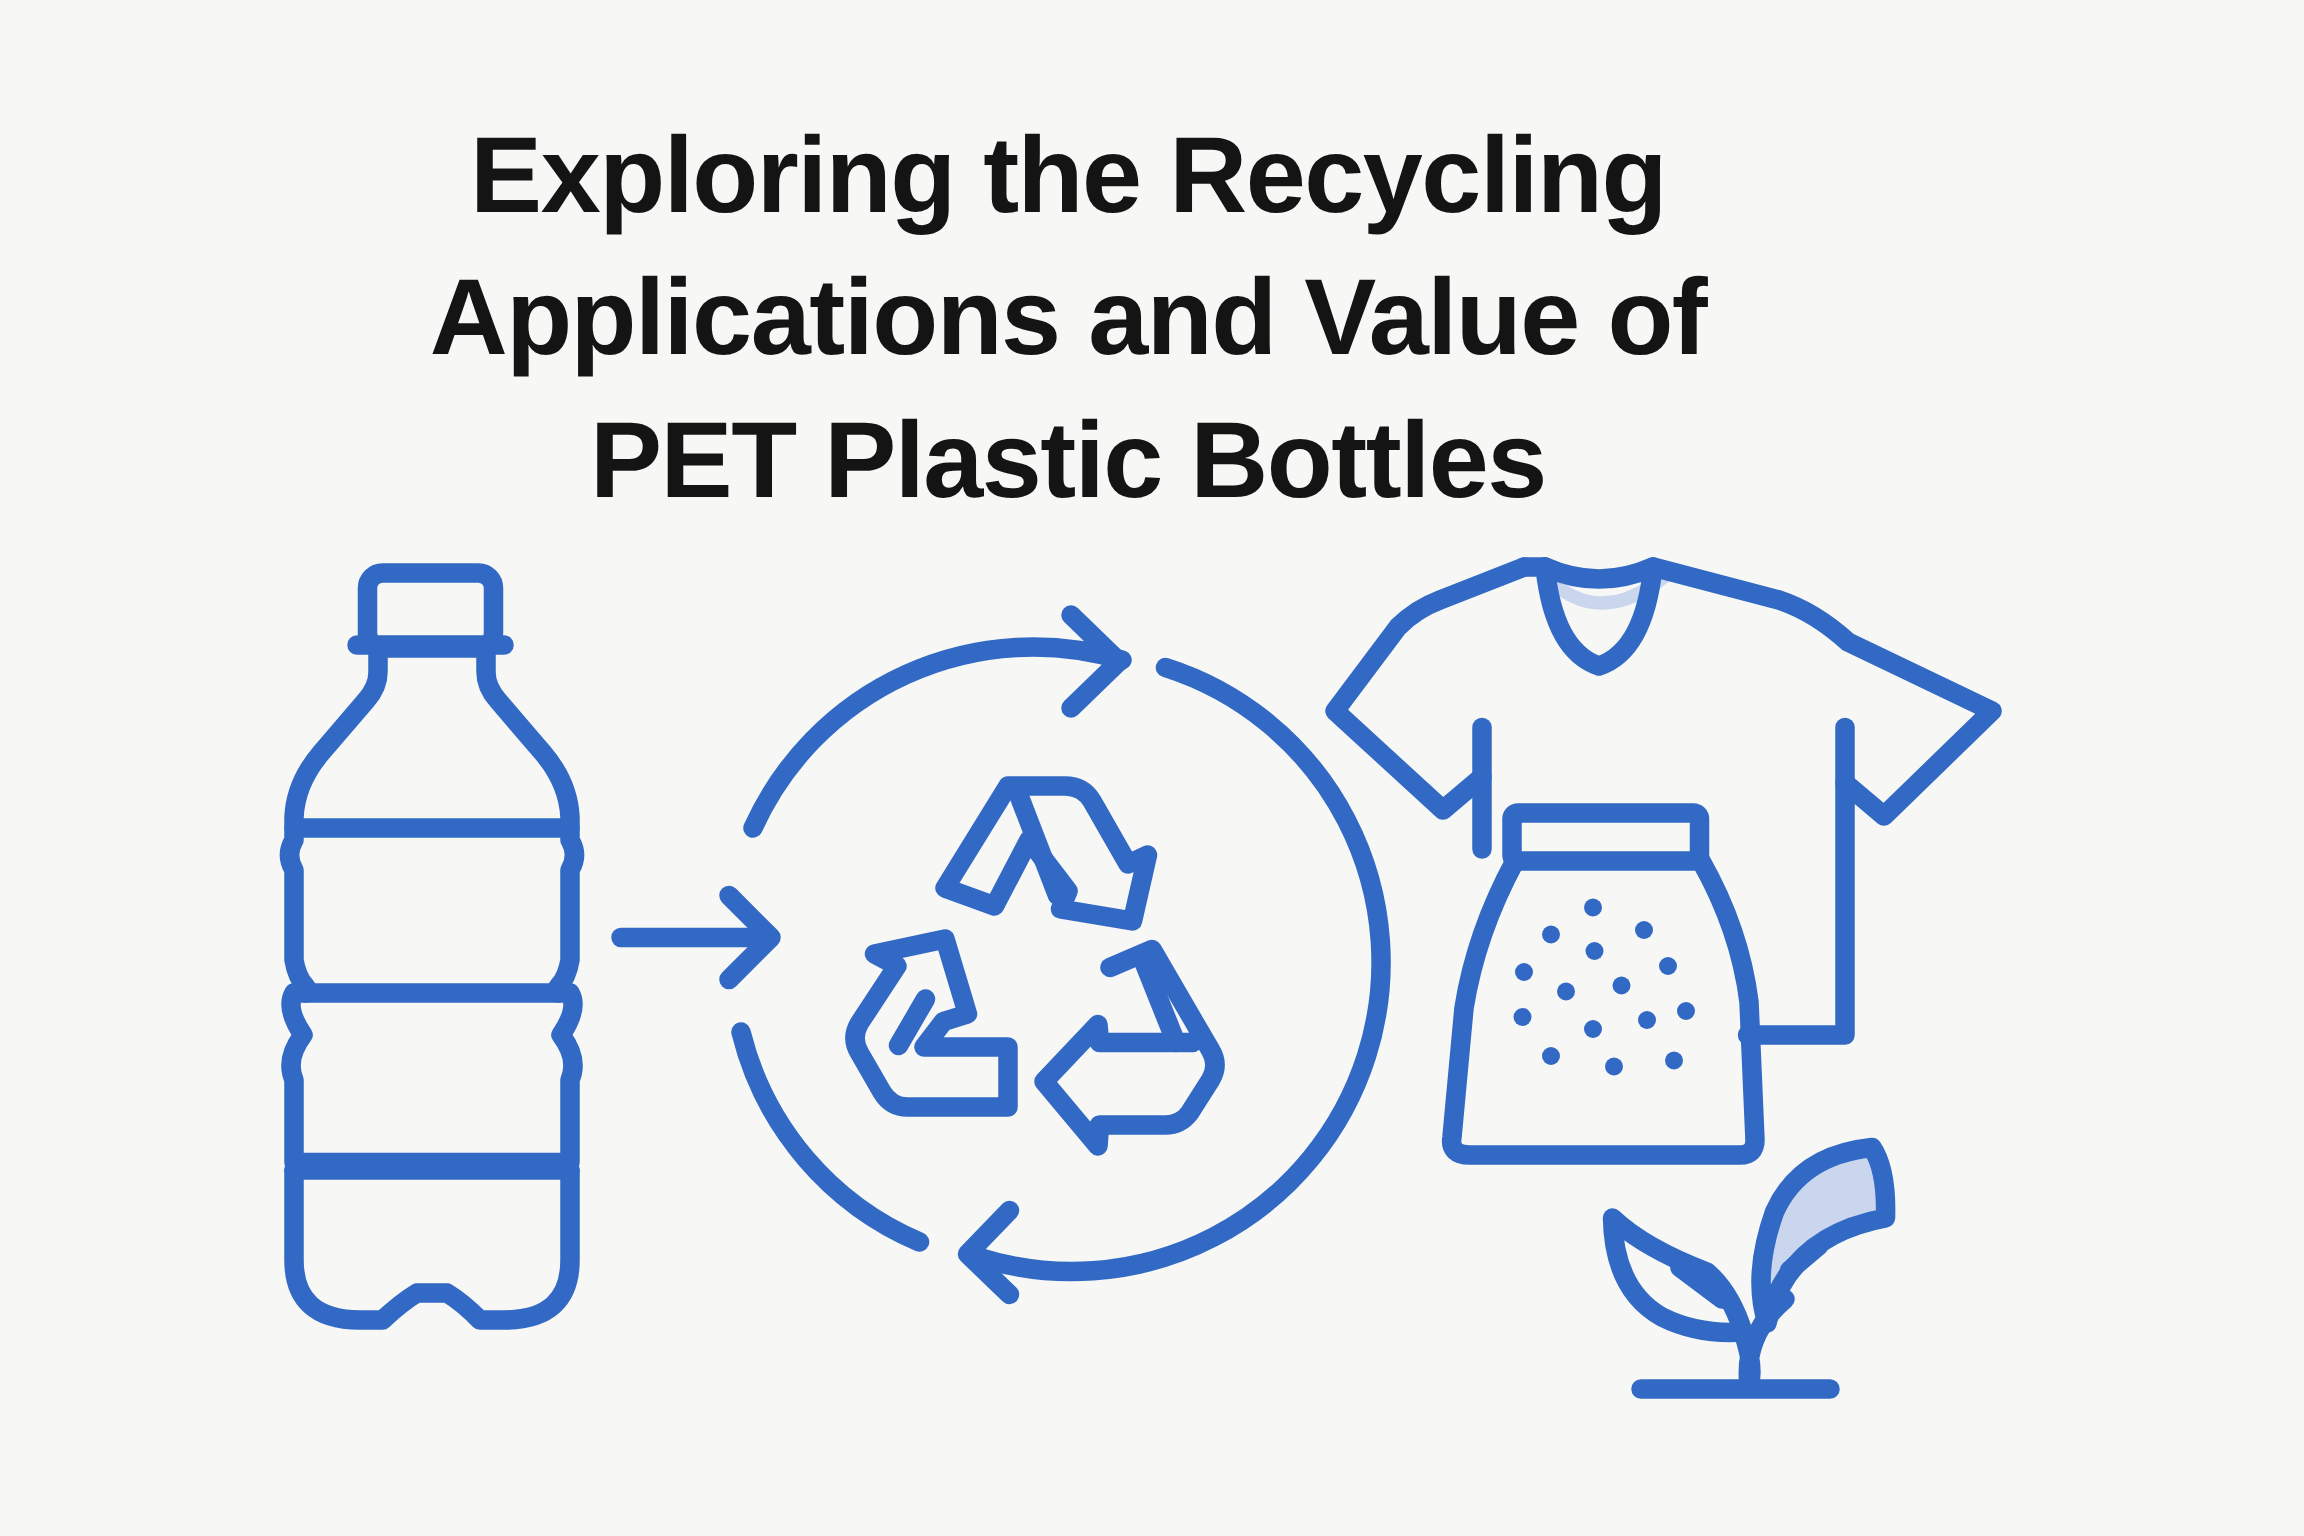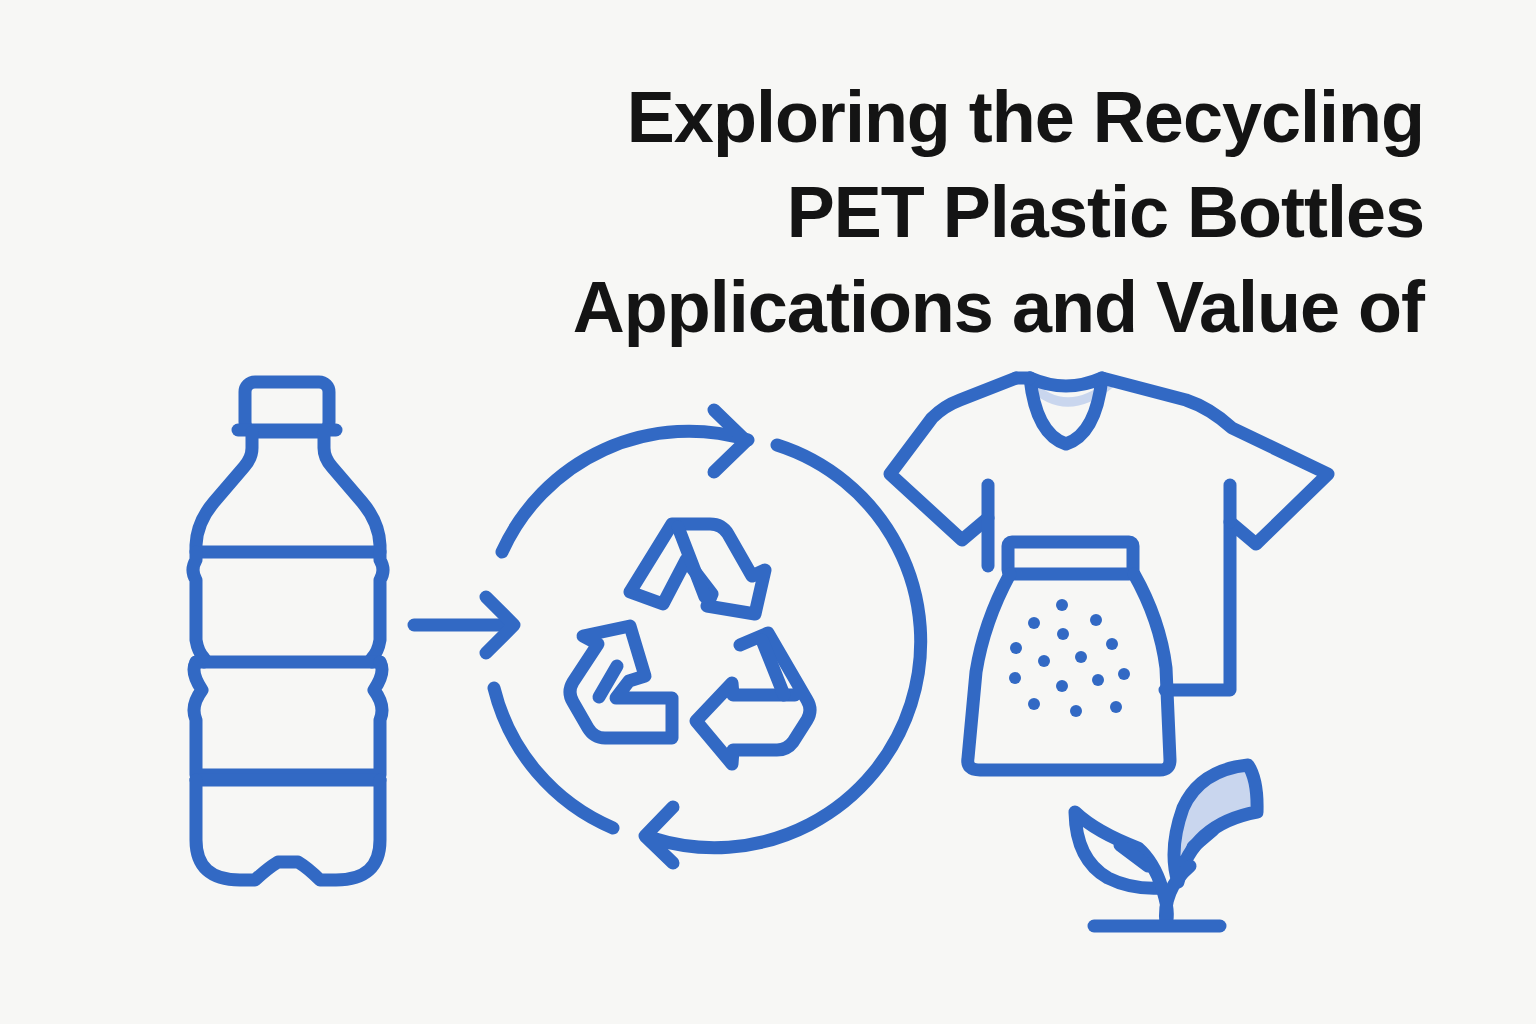--- a/index.html
+++ b/index.html
@@ -1,28 +1,28 @@
 <!DOCTYPE html>
 <html><head>
 <meta charset="utf-8">
 <style>
   html, body { margin:0; padding:0; }
   body { width:1536px; height:1024px; background:#f7f7f5; position:relative; overflow:hidden; font-family:"Liberation Sans", sans-serif; }
-  .title { position:absolute; left:0; top:70px; width:1424px; text-align:right; color:#141414; font-weight:bold; font-size:72px; line-height:95px; letter-spacing:-1px; }
+  .title { position:absolute; left:0; top:70px; width:1424px; text-align:center; color:#141414; font-weight:bold; font-size:72px; line-height:95px; letter-spacing:-1px; }
   .title div { white-space:nowrap; }
   svg.art { position:absolute; left:0; top:0; }
   .ic { fill:none; stroke-width:13; stroke-linecap:round; stroke-linejoin:round; }
 </style>
 </head>
 <body>
 
 <div class="title">
   <div>Exploring the Recycling</div>
+  <div>Applications and Value of</div>
   <div>PET Plastic Bottles</div>
-  <div>Applications and Value of</div>
 </div>
 
 <svg class="art" width="1536" height="1024" viewBox="0 0 1536 1024">
 
   <g class="ic" stroke="#3269c4">
     <rect x="245" y="382" width="84" height="50" rx="10"></rect>
     <line x1="238" y1="430" x2="336" y2="430"></line>
     <path d="M252 432 L252 448 Q252 458 244 467 L214 502 Q197 522 196 545 L196 552 L380 552 L380 545 Q379 522 362 502 L332 467 Q324 458 324 448 L324 432"></path>
     <path d="M196 552 L196 560 Q190 570 196 580 L196 640 Q198 652 204 658 L204 662 M380 552 L380 560 Q386 570 380 580 L380 640 Q378 652 372 658 L372 662"></path>
     <line x1="196" y1="662" x2="380" y2="662"></line>

